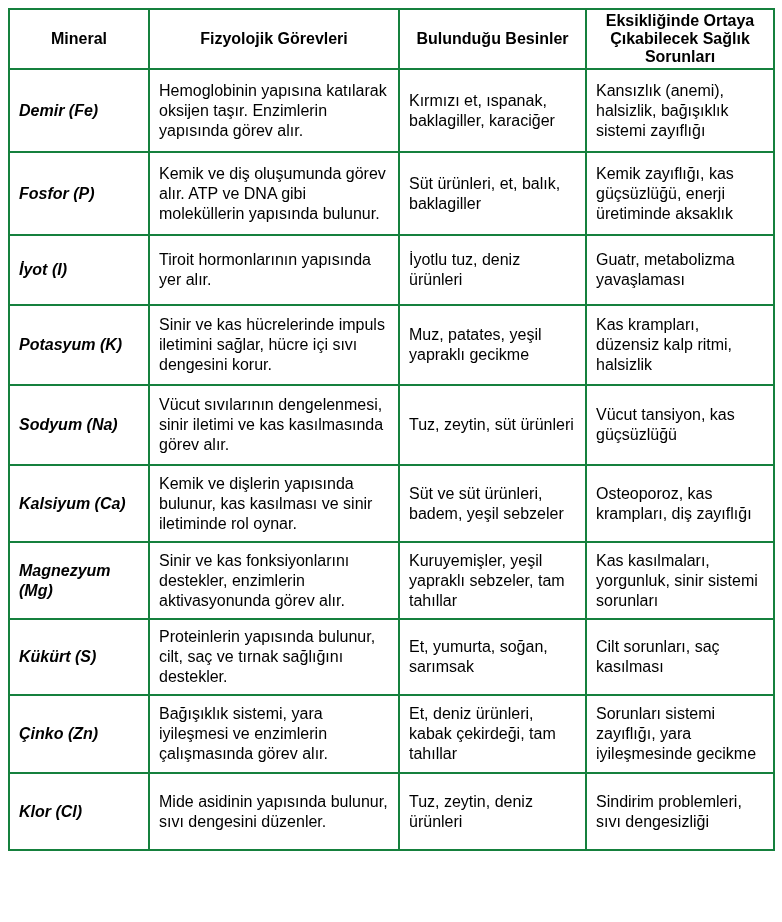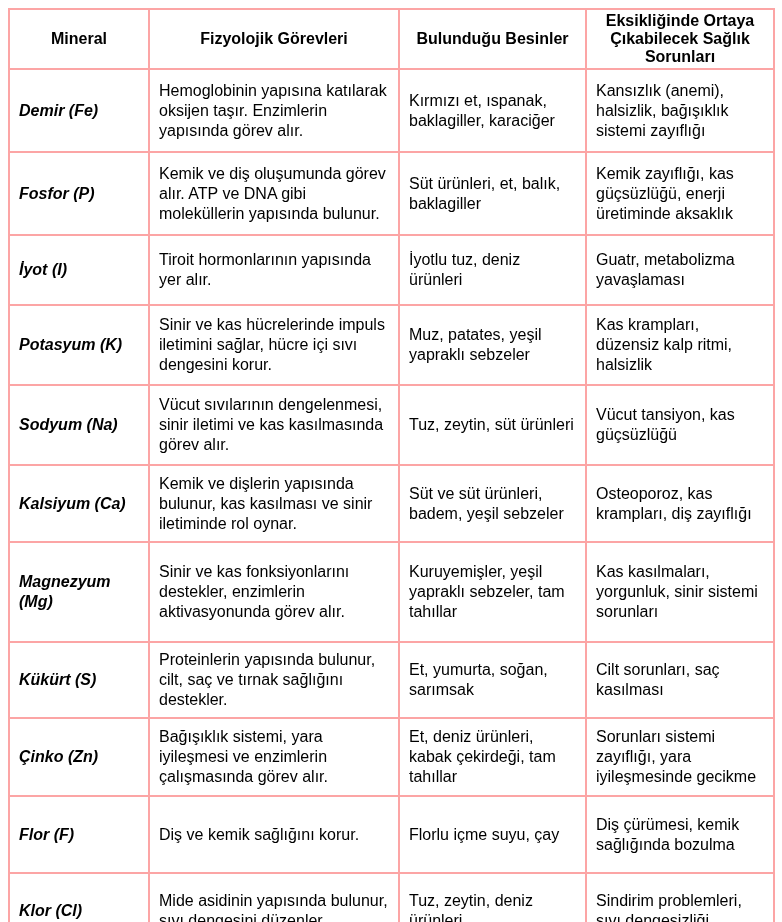--- a/index.html
+++ b/index.html
@@ -17,21 +17,21 @@
     top: 8px;
     width: 765px;
     border-collapse: collapse;
     table-layout: fixed;
   }
   col.c1 { width: 140px; }
   col.c2 { width: 250px; }
   col.c3 { width: 187px; }
   col.c4 { width: 188px; }
   th, td {
-    border: 2px solid #fca5a5;
+    border: 2px solid #15803d;
     vertical-align: middle;
     font-size: 16px;
     overflow: hidden;
   }
   thead th {
     font-weight: bold;
     text-align: center;
     line-height: 18px;
     padding: 2px 4px;
   }
@@ -41,21 +41,21 @@
     line-height: 20px;
     padding: 2px 8px 2px 9px;
   }
   td.mineral { font-weight: bold; font-style: italic; }
   tbody tr:nth-child(1)  { height: 83px; }
   tbody tr:nth-child(2)  { height: 83px; }
   tbody tr:nth-child(3)  { height: 70px; margin-top: 16px; }
   tbody tr:nth-child(4)  { height: 80px; }
   tbody tr:nth-child(5)  { height: 80px; }
   tbody tr:nth-child(6)  { height: 77px; }
-  tbody tr:nth-child(7)  { height: 100px; }
+  tbody tr:nth-child(7)  { height: 77px; }
   tbody tr:nth-child(8)  { height: 76px; }
   tbody tr:nth-child(9)  { height: 78px; }
   tbody tr:nth-child(10) { height: 77px; }
   tbody tr:nth-child(11) { height: 75px; }
 </style>
 </head>
 <body>
 
 <table class="minerals">
   <colgroup>
@@ -90,21 +90,21 @@
   <tr>
     <td class="mineral">İyot (I)</td>
     <td>Tiroit hormonlarının yapısında yer alır.</td>
     <td>İyotlu tuz, deniz ürünleri</td>
     <td>Guatr, metabolizma yavaşlaması</td>
   </tr>
 
   <tr>
     <td class="mineral">Potasyum (K)</td>
     <td>Sinir ve kas hücrelerinde impuls iletimini sağlar, hücre içi sıvı dengesini korur.</td>
-    <td>Muz, patates, yeşil yapraklı sebzeler</td>
+    <td>Muz, patates, yeşil yapraklı gecikme</td>
     <td>Kas krampları, düzensiz kalp ritmi, halsizlik</td>
   </tr>
 
   <tr>
     <td class="mineral">Sodyum (Na)</td>
     <td>Vücut sıvılarının dengelenmesi, sinir iletimi ve kas kasılmasında görev alır.</td>
     <td>Tuz, zeytin, süt ürünleri</td>
     <td>Vücut tansiyon, kas güçsüzlüğü</td>
   </tr>
 
@@ -129,26 +129,20 @@
     <td>Cilt sorunları, saç kasılması</td>
   </tr>
 
   <tr>
     <td class="mineral">Çinko (Zn)</td>
     <td>Bağışıklık sistemi, yara iyileşmesi ve enzimlerin çalışmasında görev alır.</td>
     <td>Et, deniz ürünleri, kabak çekirdeği, tam tahıllar</td>
     <td>Sorunları sistemi zayıflığı, yara iyileşmesinde gecikme</td>
   </tr>
 
-  <tr>
-    <td class="mineral">Flor (F)</td>
-    <td>Diş ve kemik sağlığını korur.</td>
-    <td>Florlu içme suyu, çay</td>
-    <td>Diş çürümesi, kemik sağlığında bozulma</td>
-  </tr>
 
   <tr>
     <td class="mineral">Klor (Cl)</td>
     <td>Mide asidinin yapısında bulunur, sıvı dengesini düzenler.</td>
     <td>Tuz, zeytin, deniz ürünleri</td>
     <td>Sindirim problemleri, sıvı dengesizliği</td>
   </tr>
 </tbody>
 </table>
 

